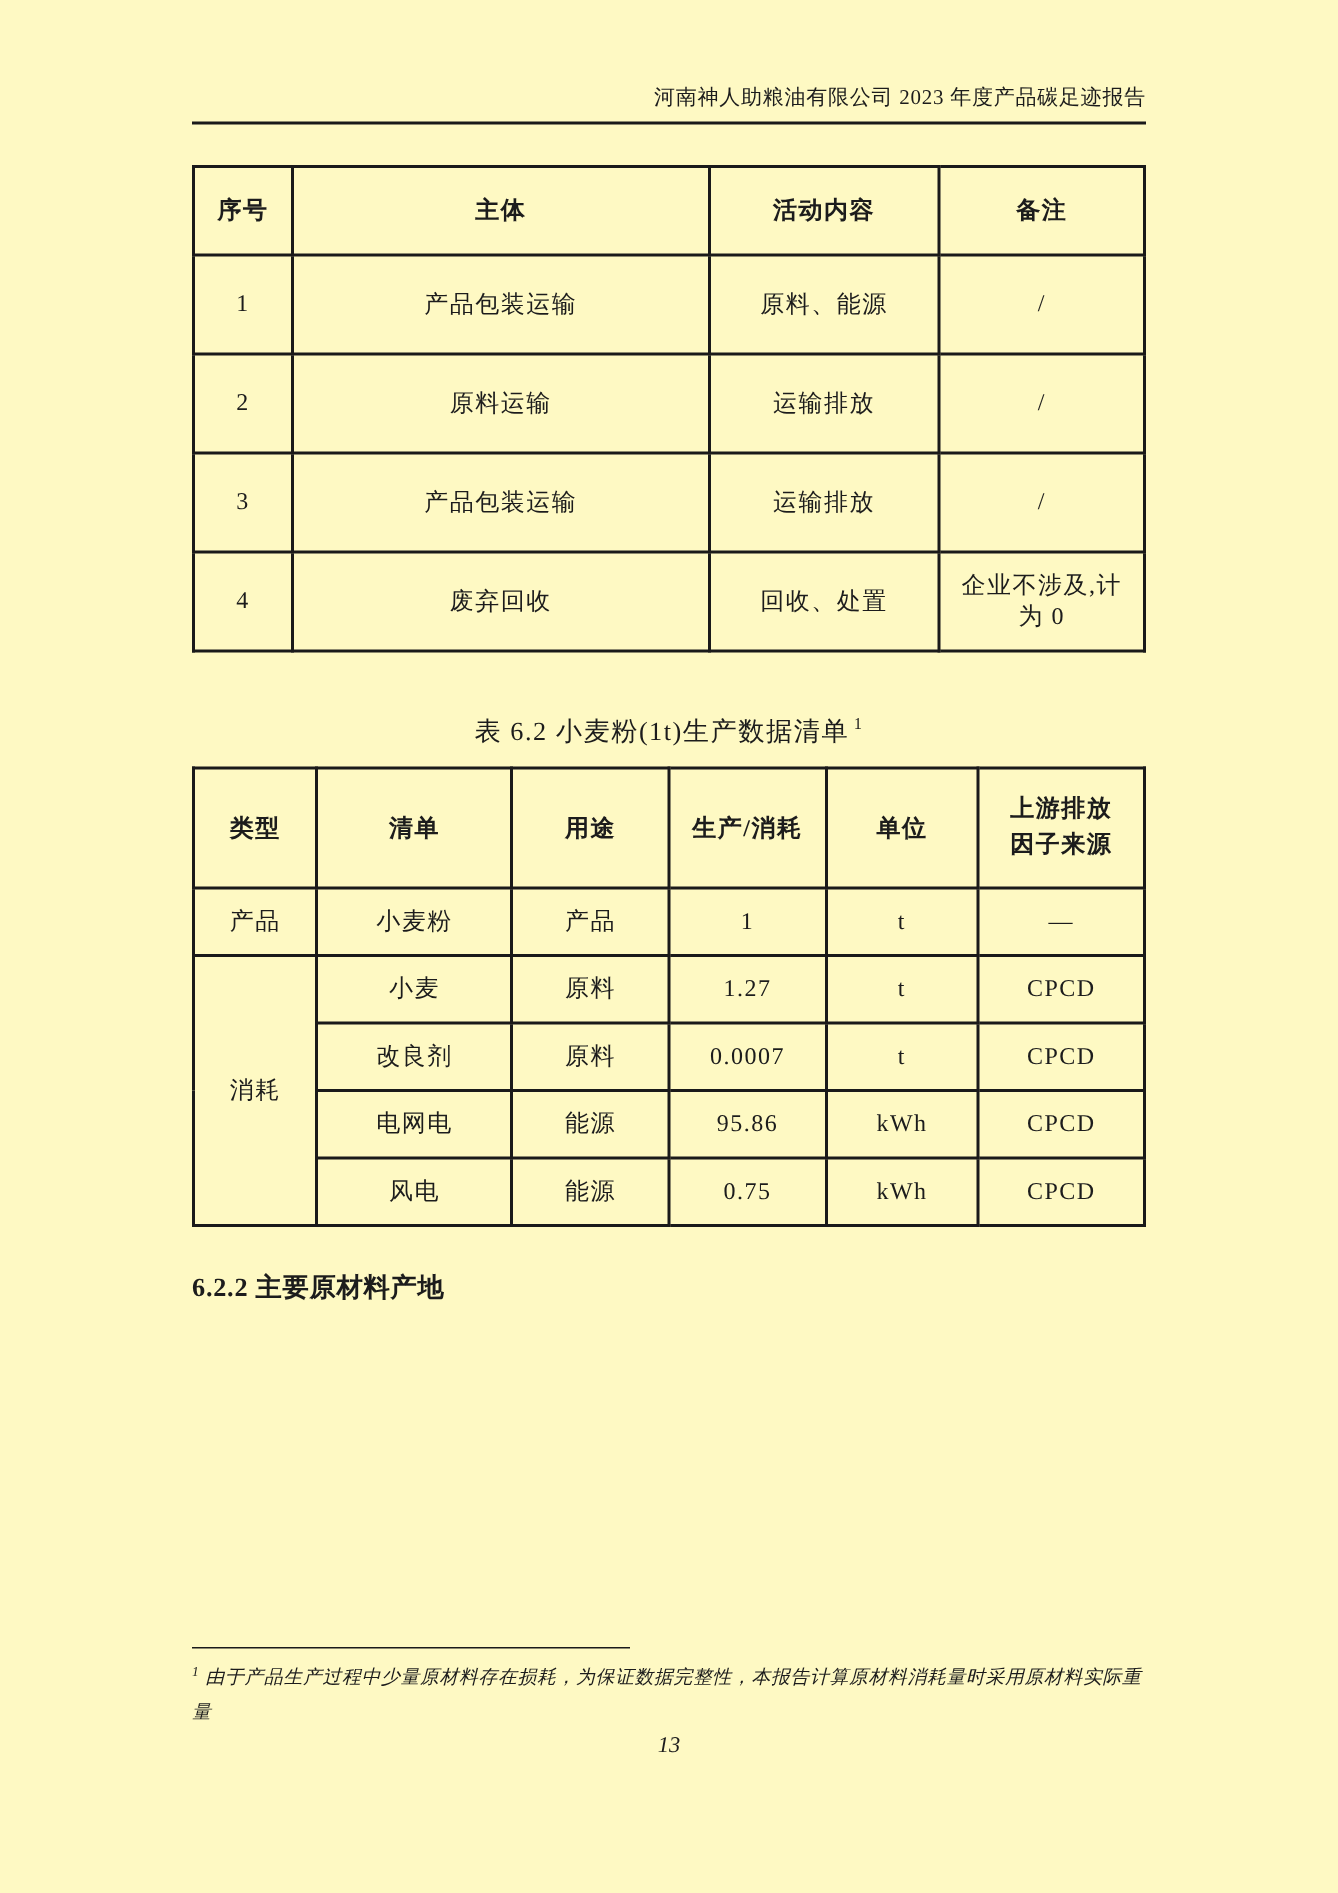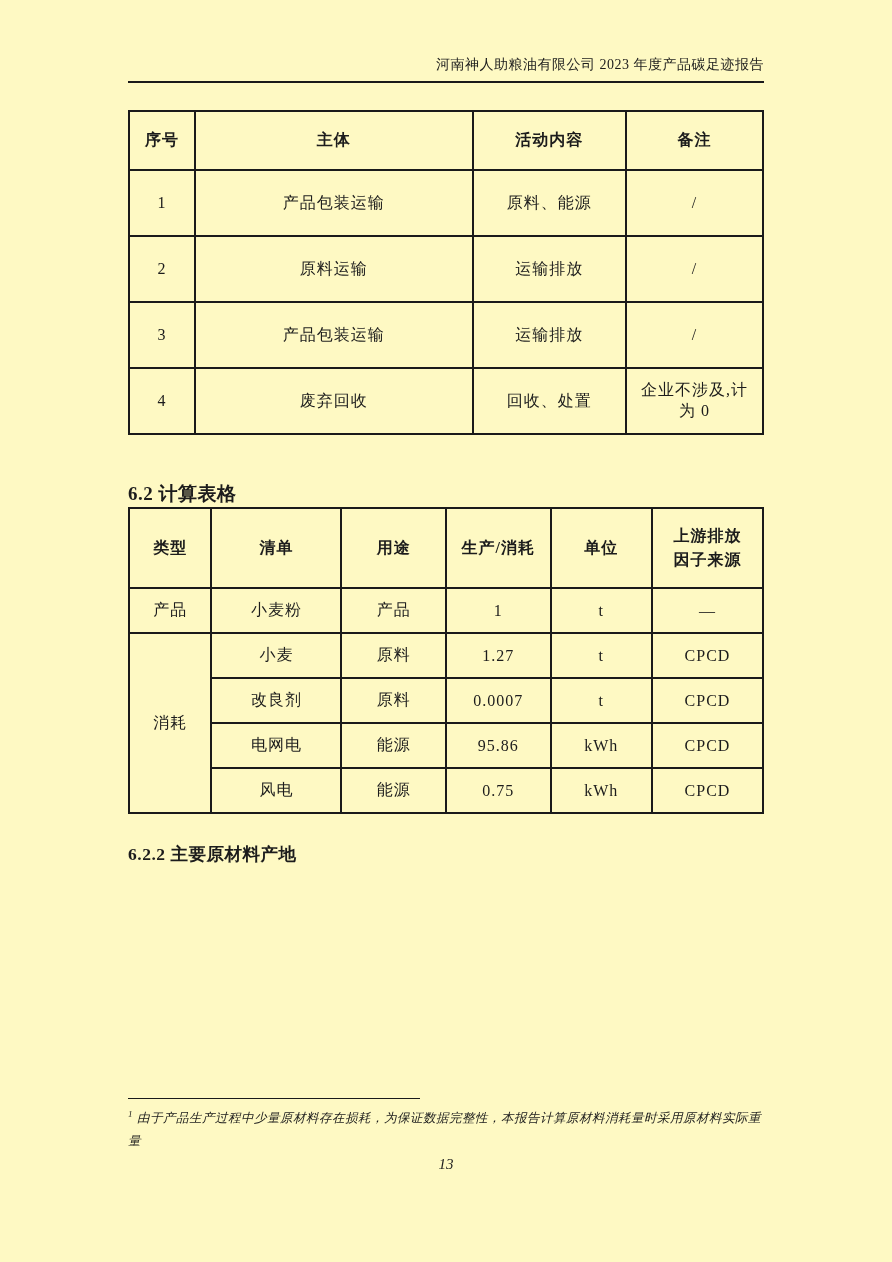--- a/index.html
+++ b/index.html
@@ -139,23 +139,25 @@
         </tr>
         <tr>
           <td>4</td>
           <td>废弃回收</td>
           <td>回收、处置</td>
           <td>企业不涉及,计为 0</td>
         </tr>
       </tbody>
     </table>
 
-    <div class="h2">6.2 计算表格</div>
-
-
+
+
+    <div class="table-title second">
+      <span>表 6.2 小麦粉(1t)生产数据清单</span><sup>1</sup>
+    </div>
 
     <table class="t62">
       <colgroup>
         <col style="width:13%">
           <col style="width:20.5%">
           <col style="width:16.5%">
           <col style="width:16.5%">
           <col style="width:16%">
           <col style="width:17.5%">
       </colgroup>

